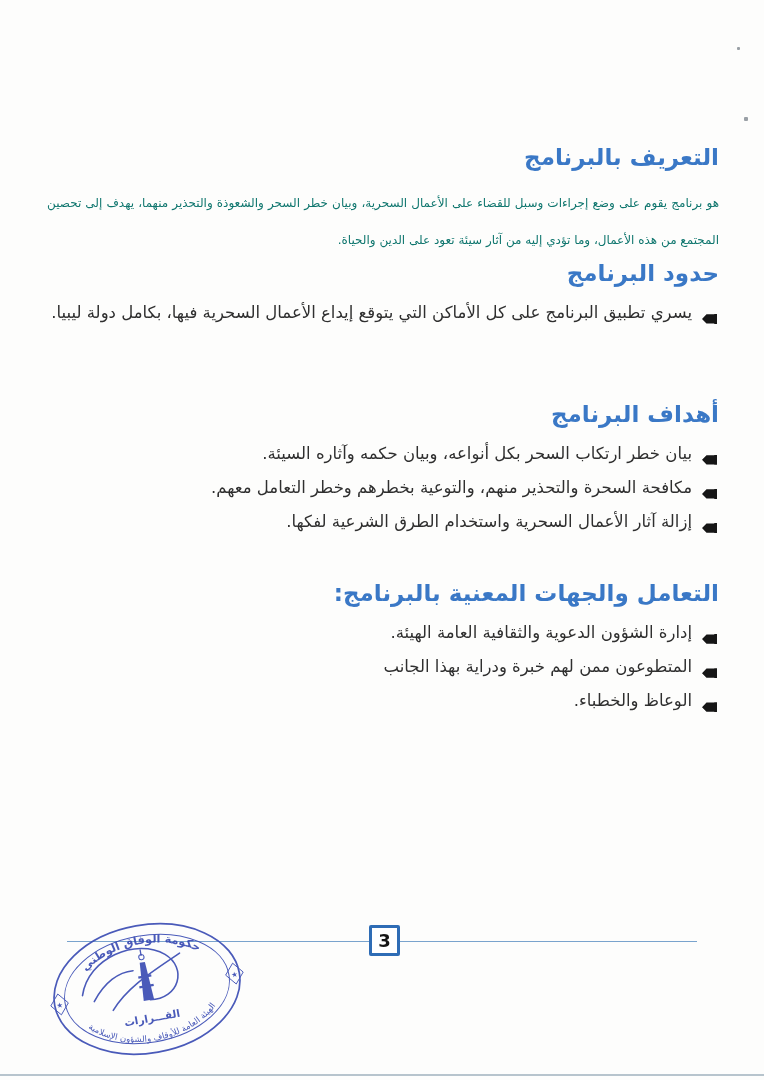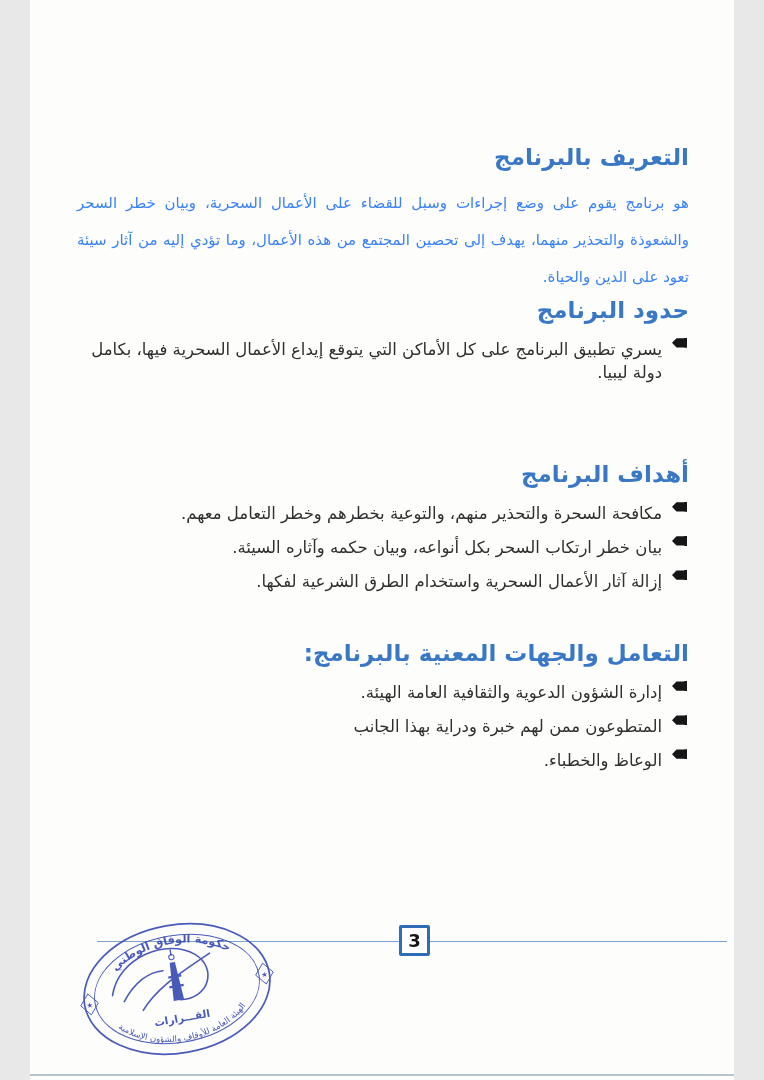--- a/index.html
+++ b/index.html
@@ -1,18 +1,18 @@
 <!DOCTYPE html>
 <html lang="ar"><head>
 <meta charset="utf-8">
 <style>
   html,body { margin:0; padding:0; background:#e8e8e8; }
   .page {
     position:relative;
-    width:704px; height:1080px;
+    width:764px; height:1080px;
     margin:0 auto;
     background:#fdfdfc;
     overflow:hidden;
     font-family:"DejaVu Sans", sans-serif;
     direction:rtl;
   }
   .content {
     position:absolute;
     top:143px; right:45px; left:47px;
     direction:rtl;
@@ -20,29 +20,29 @@
   }
   h2.sec-heading {
     margin:0;
     font-size:23px;
     font-weight:bold;
     color:#3a78c6;
     line-height:1.3;
   }
   p.body-par {
     margin:12px 0 0 0;
-    font-size:15px;
+    font-size:12px;
     line-height:37px;
-    color:#3b82f6;
+    color:#0f766e;
     text-align:justify;
   }
   ul.bullet-list { list-style:none; margin:12px 0 0 0; padding:0; }
   ul.bullet-list li {
     display:flex;
-    align-items:flex-start;
+    align-items:flex-end;
     gap:10px;
     margin:0 2px 11px 0;
     font-size:16.5px;
     color:#2f2f2f;
     line-height:1.4;
   }
   .bullet-glyph {
     flex:0 0 auto;
     width:15px; height:10px;
     background:#161616;
@@ -105,25 +105,25 @@
           <span>يسري تطبيق البرنامج على كل الأماكن التي يتوقع إيداع الأعمال السحرية فيها، بكامل دولة ليبيا.</span>
         </li>
       </ul>
     </section>
 
     <section class="sec-goals">
       <h2 class="sec-heading">أهداف البرنامج</h2>
       <ul class="bullet-list">
         <li>
           <span class="bullet-glyph"></span>
-          <span>مكافحة السحرة والتحذير منهم، والتوعية بخطرهم وخطر التعامل معهم.</span>
+          <span>بيان خطر ارتكاب السحر بكل أنواعه، وبيان حكمه وآثاره السيئة.</span>
         </li>
         <li>
           <span class="bullet-glyph"></span>
-          <span>بيان خطر ارتكاب السحر بكل أنواعه، وبيان حكمه وآثاره السيئة.</span>
+          <span>مكافحة السحرة والتحذير منهم، والتوعية بخطرهم وخطر التعامل معهم.</span>
         </li>
         <li>
           <span class="bullet-glyph"></span>
           <span>إزالة آثار الأعمال السحرية واستخدام الطرق الشرعية لفكها.</span>
         </li>
       </ul>
     </section>
 
     <section class="sec-people">
       <h2 class="sec-heading">التعامل والجهات المعنية بالبرنامج:</h2>

